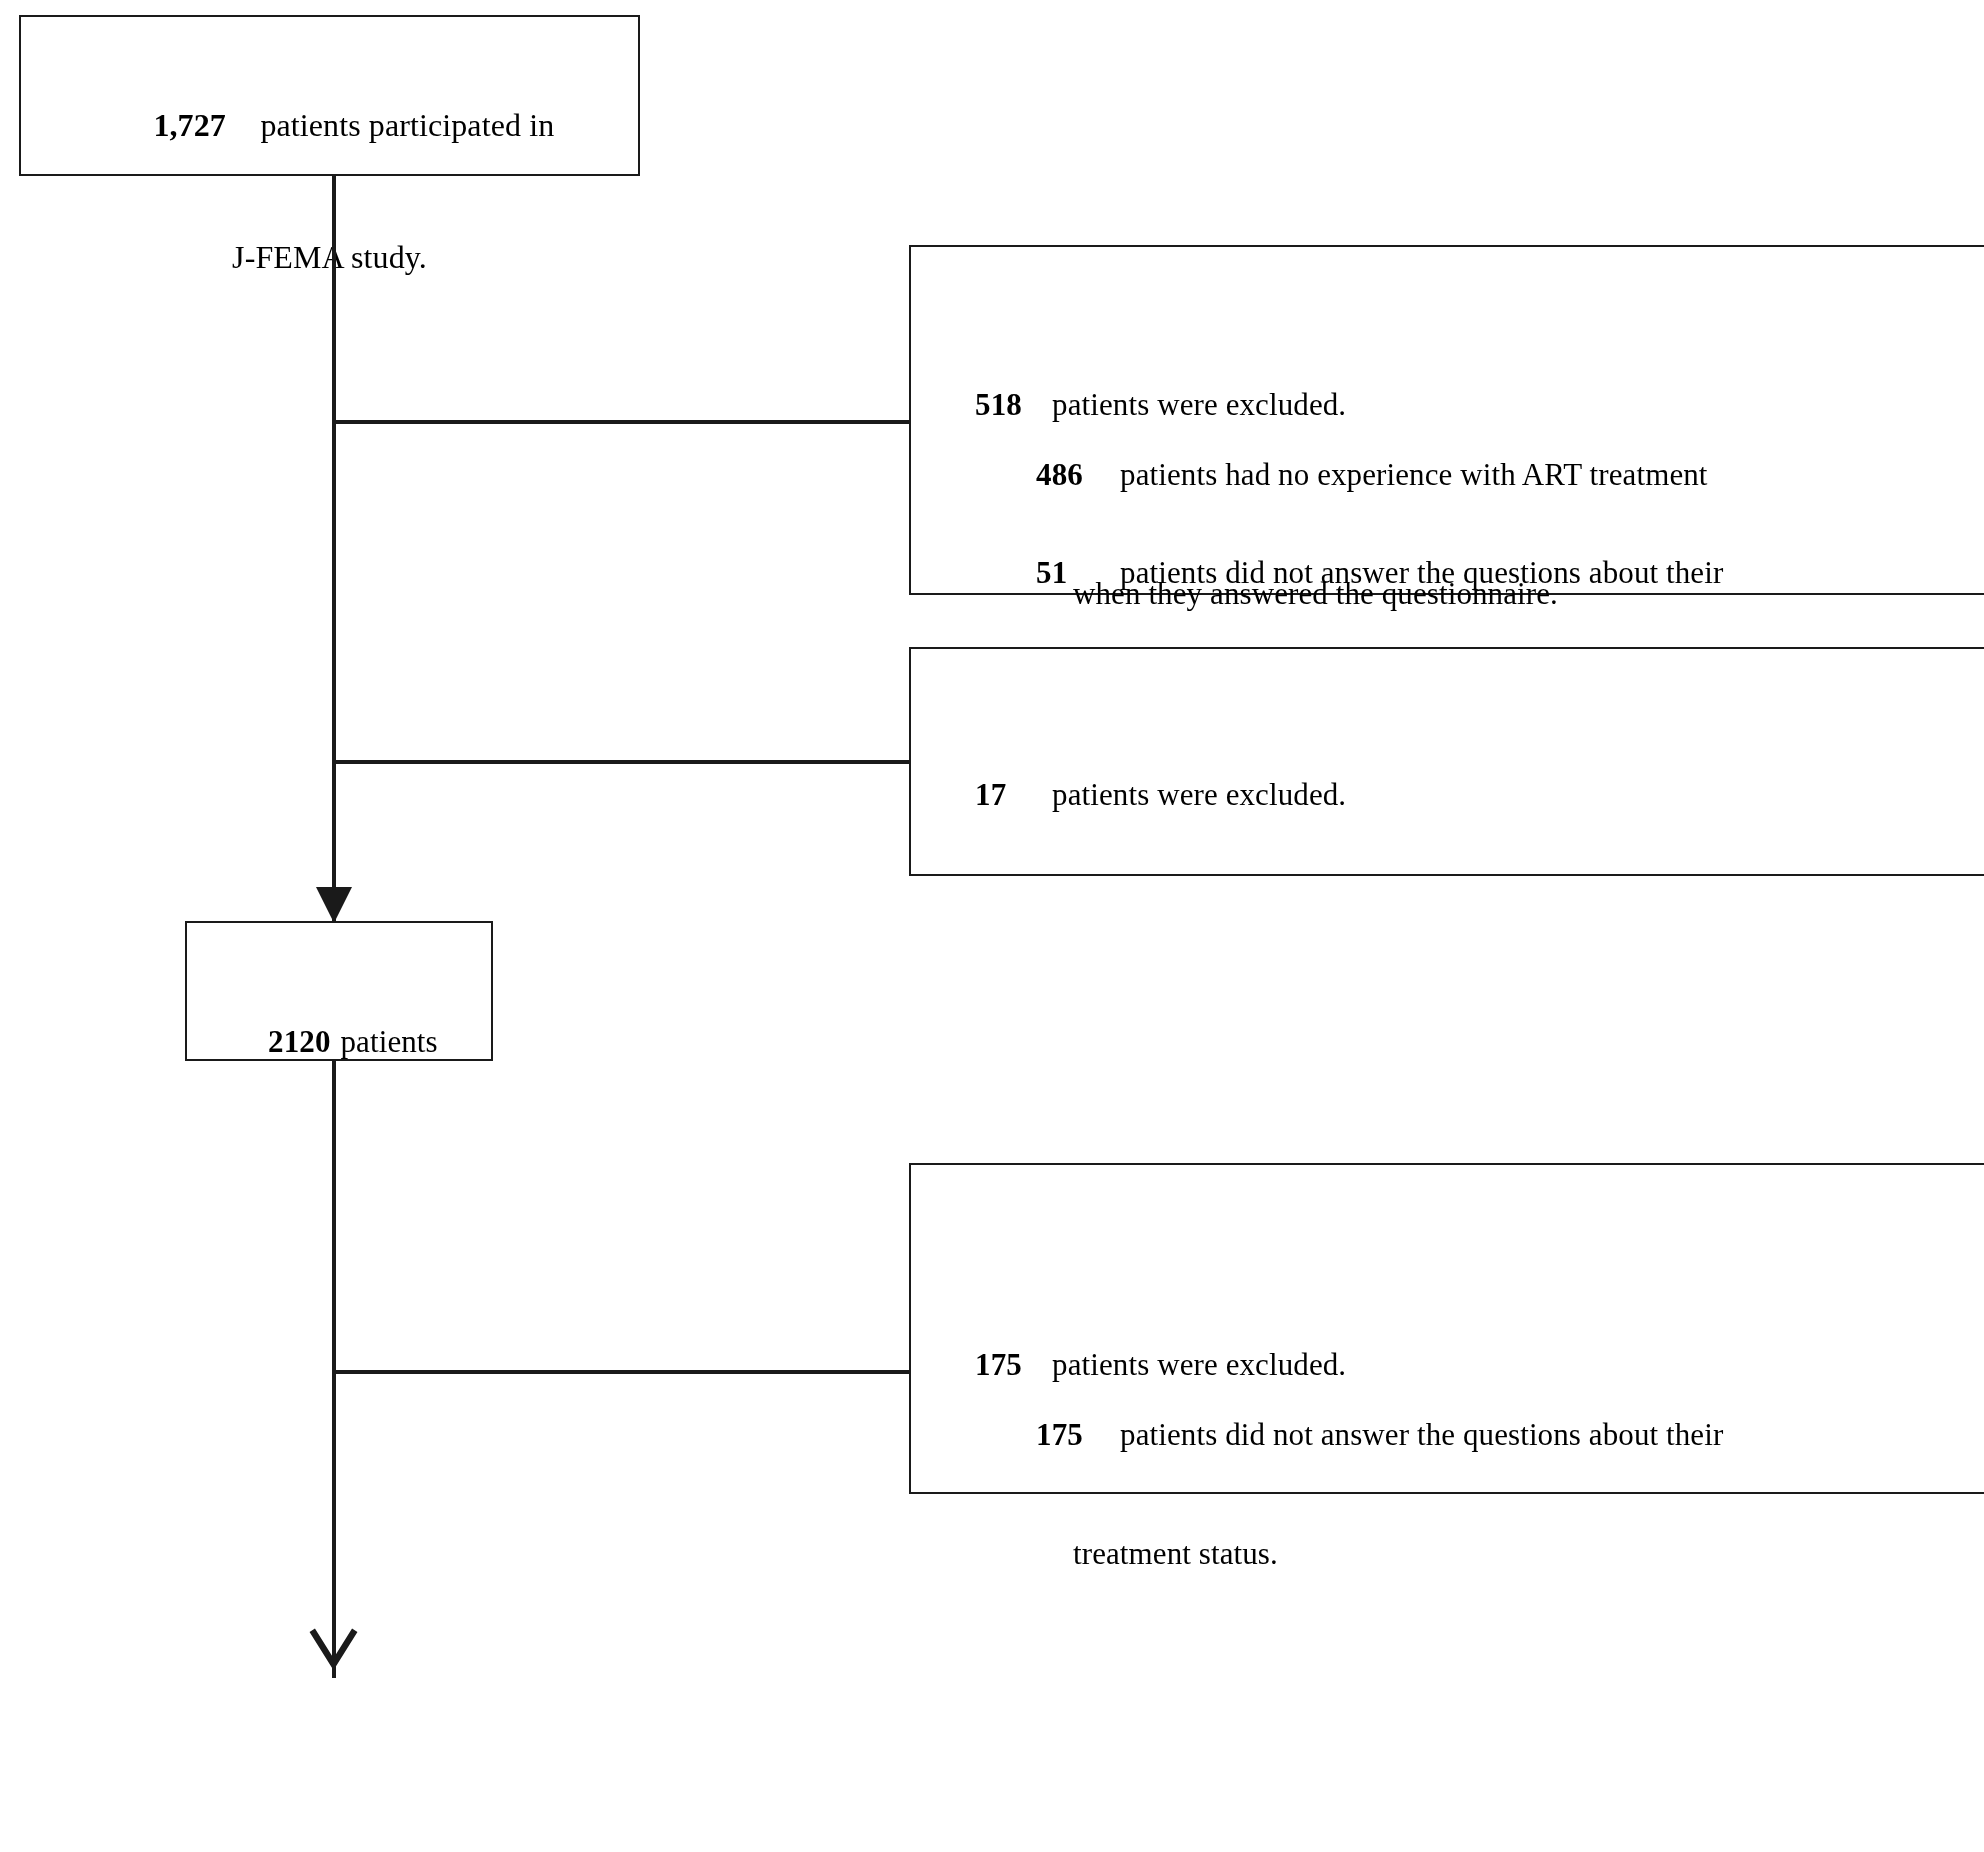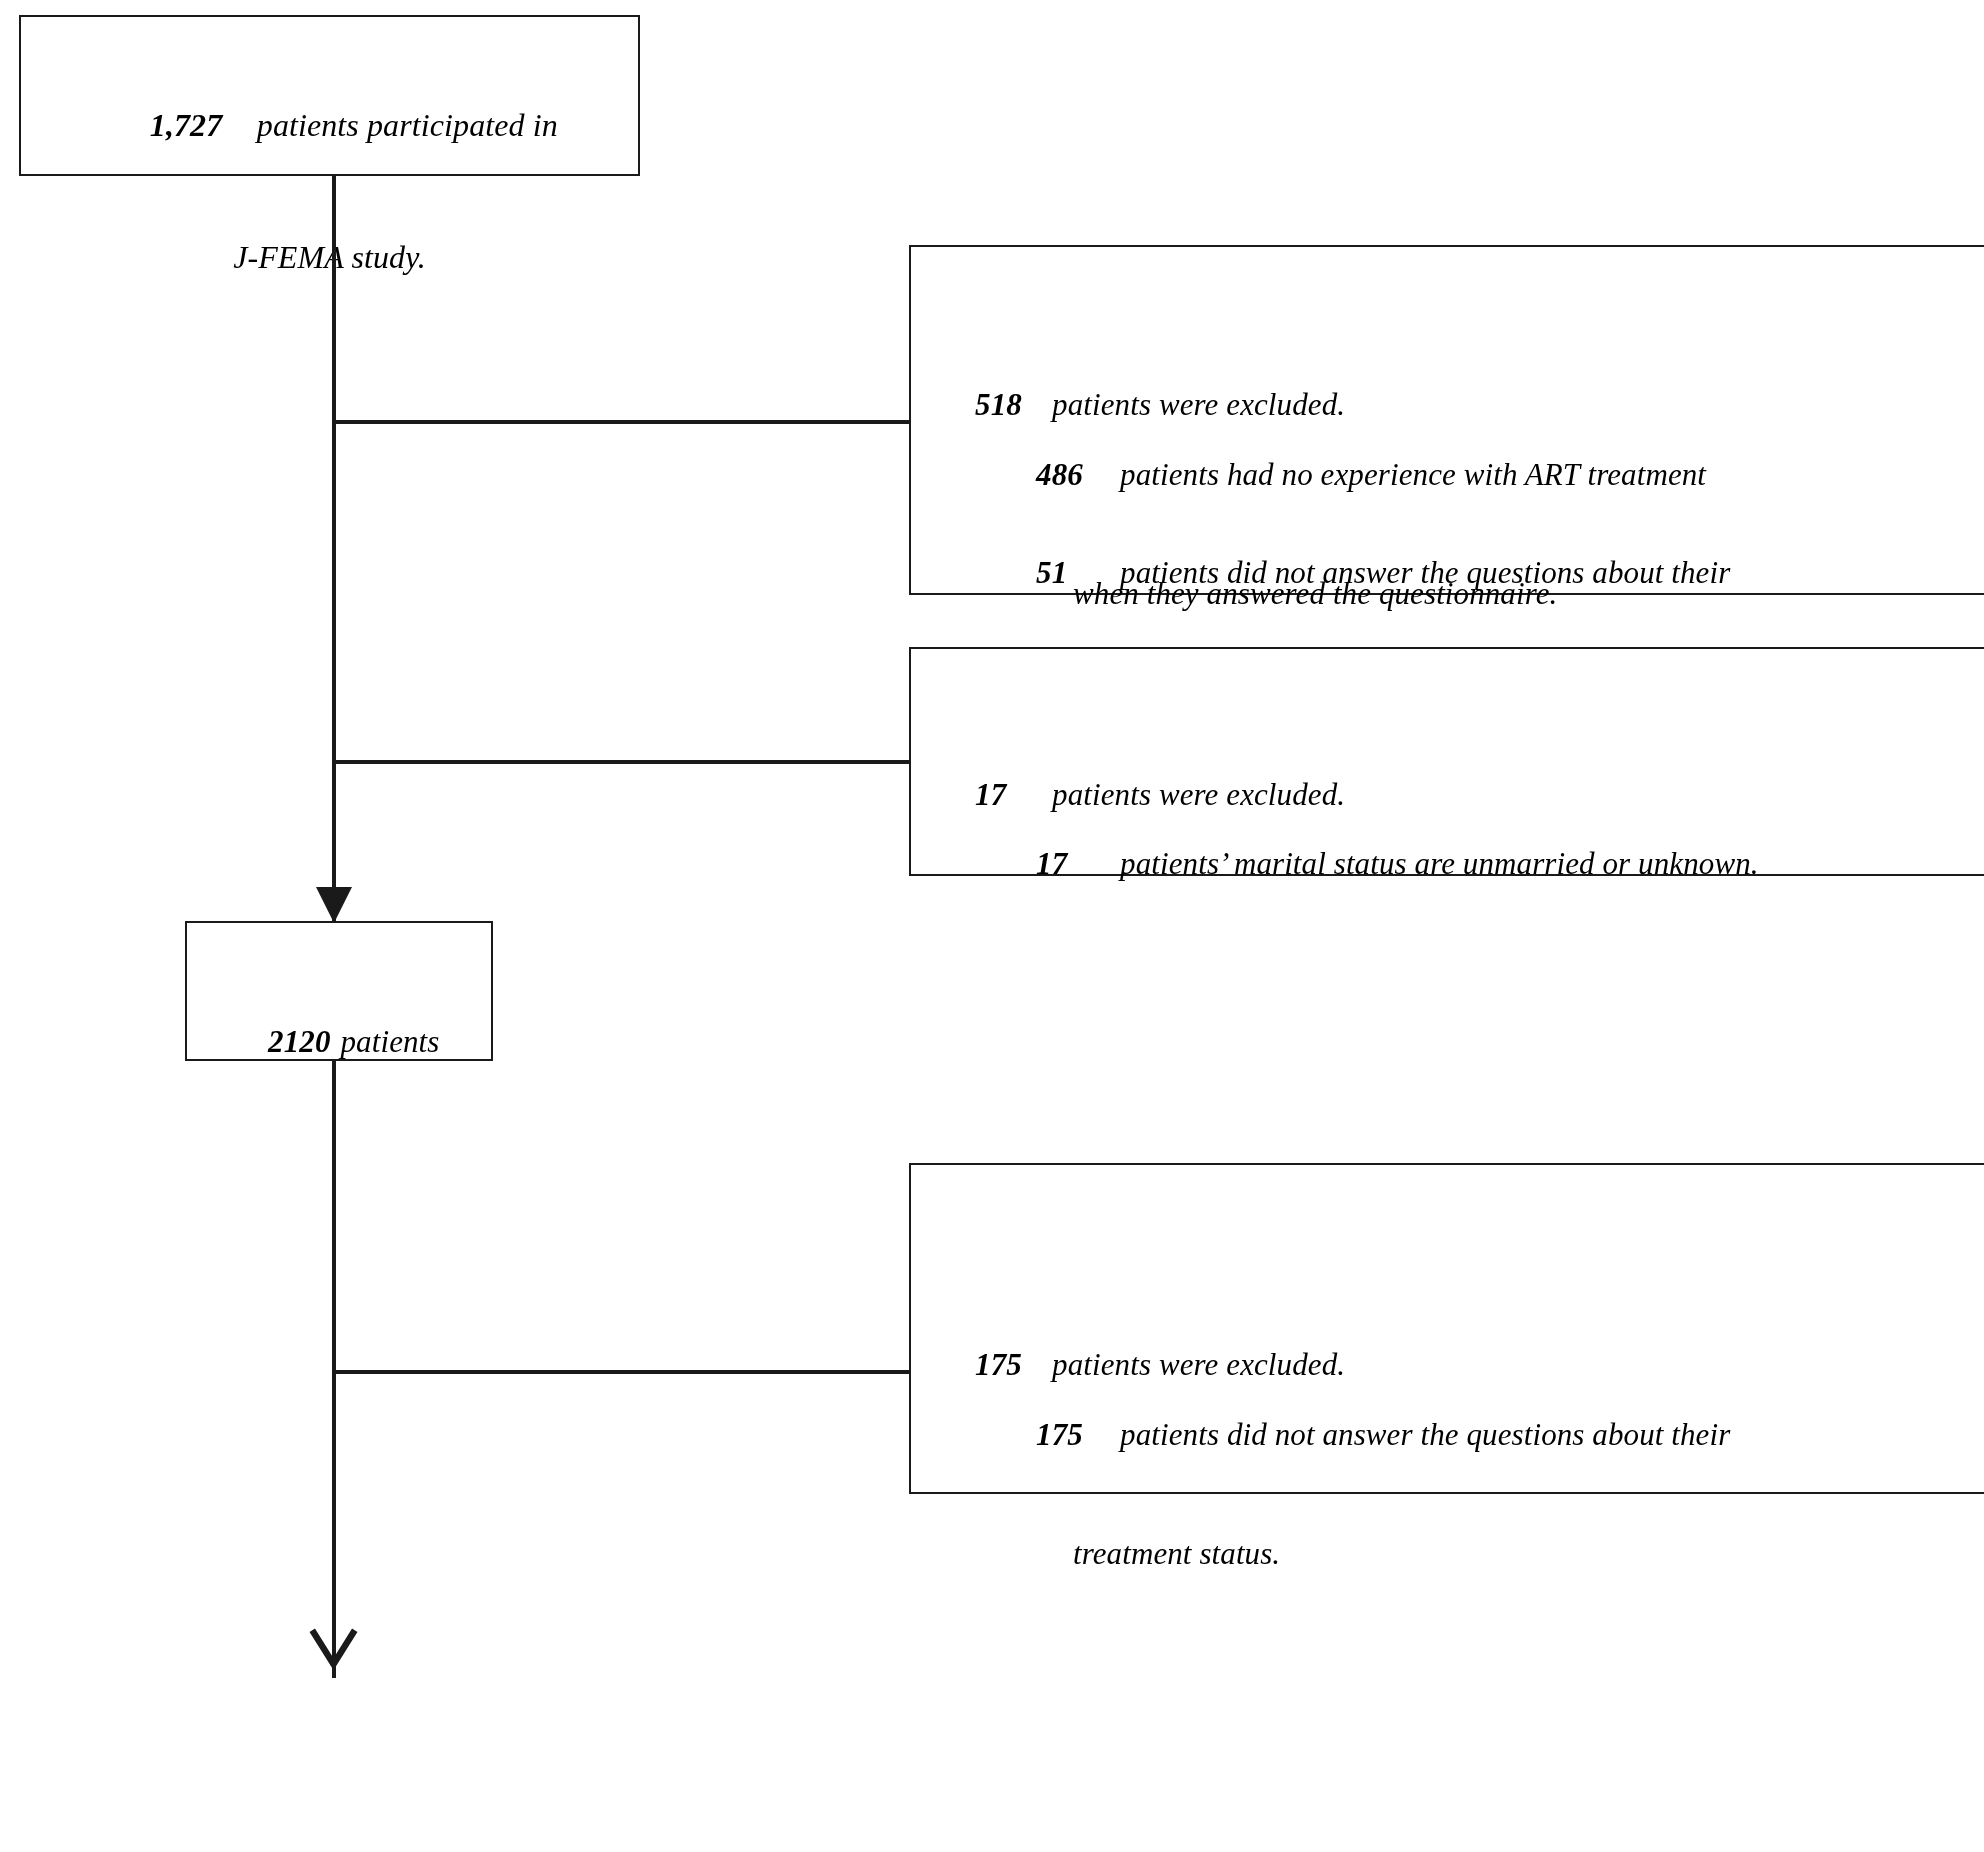--- a/index.html
+++ b/index.html
@@ -45,21 +45,20 @@
   .box-excl-1 { top: 245px;  height: 350px; }
   .box-excl-2 { top: 647px;  height: 229px; }
   .box-excl-3 { top: 1163px; height: 331px; }
 
   
   .txt {
     position: absolute;
     line-height: 1.62;
     letter-spacing: 0.1px;
     white-space: pre;
-    font-style: italic;
   }
   .num {
     font-weight: bold;
     display: inline-block;
   }
   .body-text {
     font-weight: normal;
     display: inline-block;
   }
 
@@ -174,23 +173,20 @@
     <div class="txt excl-text excl-sub e1-s2">
       <span class="num">51</span><span class="body-text">patients did not answer the questions about their</span>
       <span class="indent-cont body-text">ART treatment history.</span>
     </div>
   </div>
 
   <div class="box box-excl box-excl-2">
     <div class="txt excl-text excl-head e2-head">
       <span class="num">17</span><span class="body-text">patients were excluded.</span>
     </div>
-    <div class="txt excl-text excl-sub e2-s1">
-      <span class="num">17</span><span class="body-text">patients’ marital status are unmarried or unknown.</span>
-    </div>
   </div>
 
   <div class="box box-mid">
     <div class="txt mid-text">
       <span class="num">2120</span><span class="body-text">patients</span>
     </div>
   </div>
 
   <div class="box box-excl box-excl-3">
     <div class="txt excl-text excl-head e3-head">

